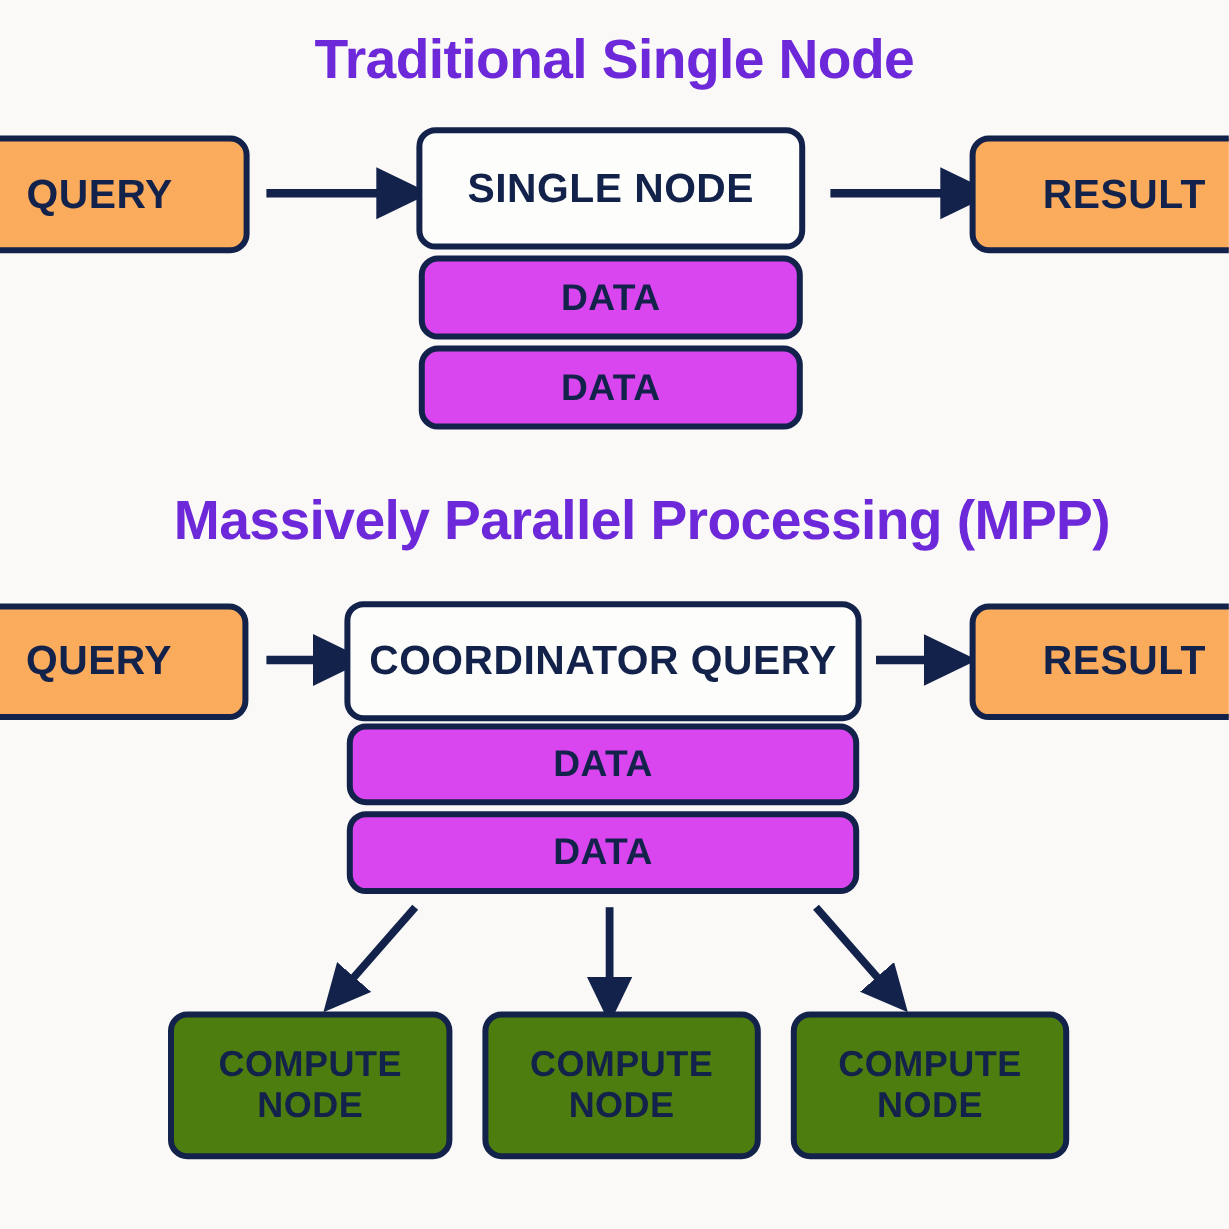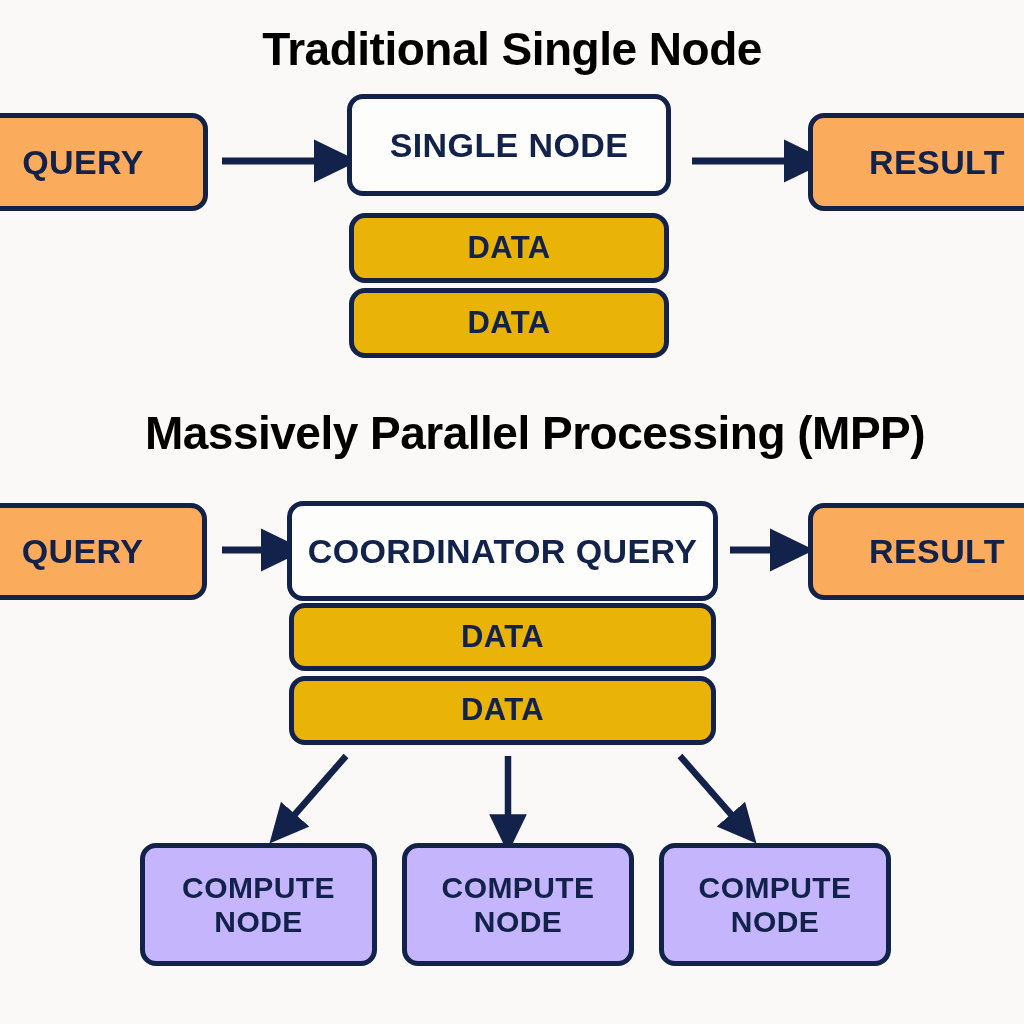--- a/index.html
+++ b/index.html
@@ -16,21 +16,21 @@
   #stage {
     position: relative;
     width: 1024px;
     height: 1024px;
     background: #faf9f7;
   }
 
   .section-title {
     position: absolute;
     text-align: center;
-    color: #000000;
+    color: #6d28d9;
     font-weight: bold;
     letter-spacing: -0.5px;
     white-space: nowrap;
   }
   #title-traditional {
     left: 0; right: 0; top: 20px;
     font-size: 46px;
     line-height: 58px;
   }
   #title-mpp {
@@ -58,33 +58,33 @@
     background: #fbab5c;
     border-radius: 16px;
     font-size: 34px;
   }
   .box-node {
     background: #fdfdfc;
     border-radius: 16px;
     font-size: 34px;
   }
   .box-data {
-    background: #eab308;
+    background: #d946ef;
     border-radius: 16px;
     font-size: 31px;
   }
   .box-compute {
-    background: #c4b5fd;
+    background: #4d7c0f;
     border-radius: 16px;
     font-size: 30px;
   }
 
   
   #query-top   { left: -42px; top: 113px; width: 250px; height: 98px; }
-  #node-single { left: 347px; top: 94px; width: 324px; height: 102px; }
+  #node-single { left: 347px; top: 106px; width: 324px; height: 102px; }
   #data-top-1  { left: 349px; top: 213px; width: 320px; height: 70px; }
   #data-top-2  { left: 349px; top: 288px; width: 320px; height: 70px; }
   #result-top  { left: 808px; top: 113px; width: 258px; height: 98px; }
 
   
   #query-mpp       { left: -42px; top: 503px; width: 249px; height: 97px; }
   #node-coordinator{ left: 287px; top: 501px; width: 431px; height: 100px; }
   #data-mpp-1      { left: 289px; top: 603px; width: 427px; height: 68px; }
   #data-mpp-2      { left: 289px; top: 676px; width: 427px; height: 69px; }
   #result-mpp      { left: 808px; top: 503px; width: 258px; height: 97px; }

